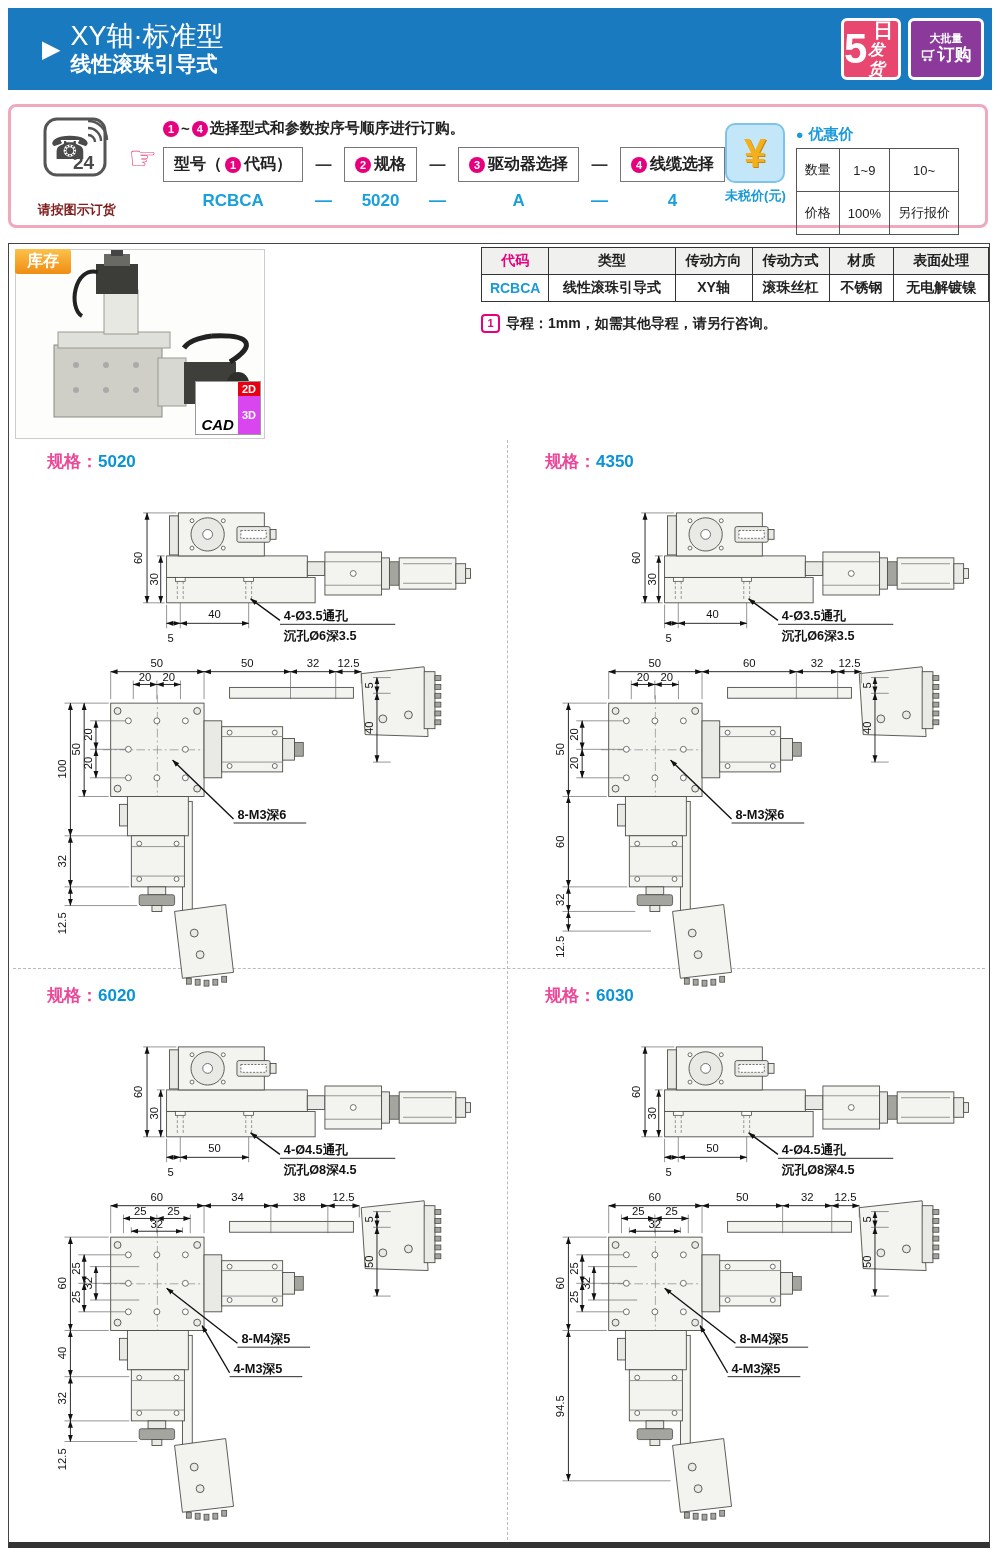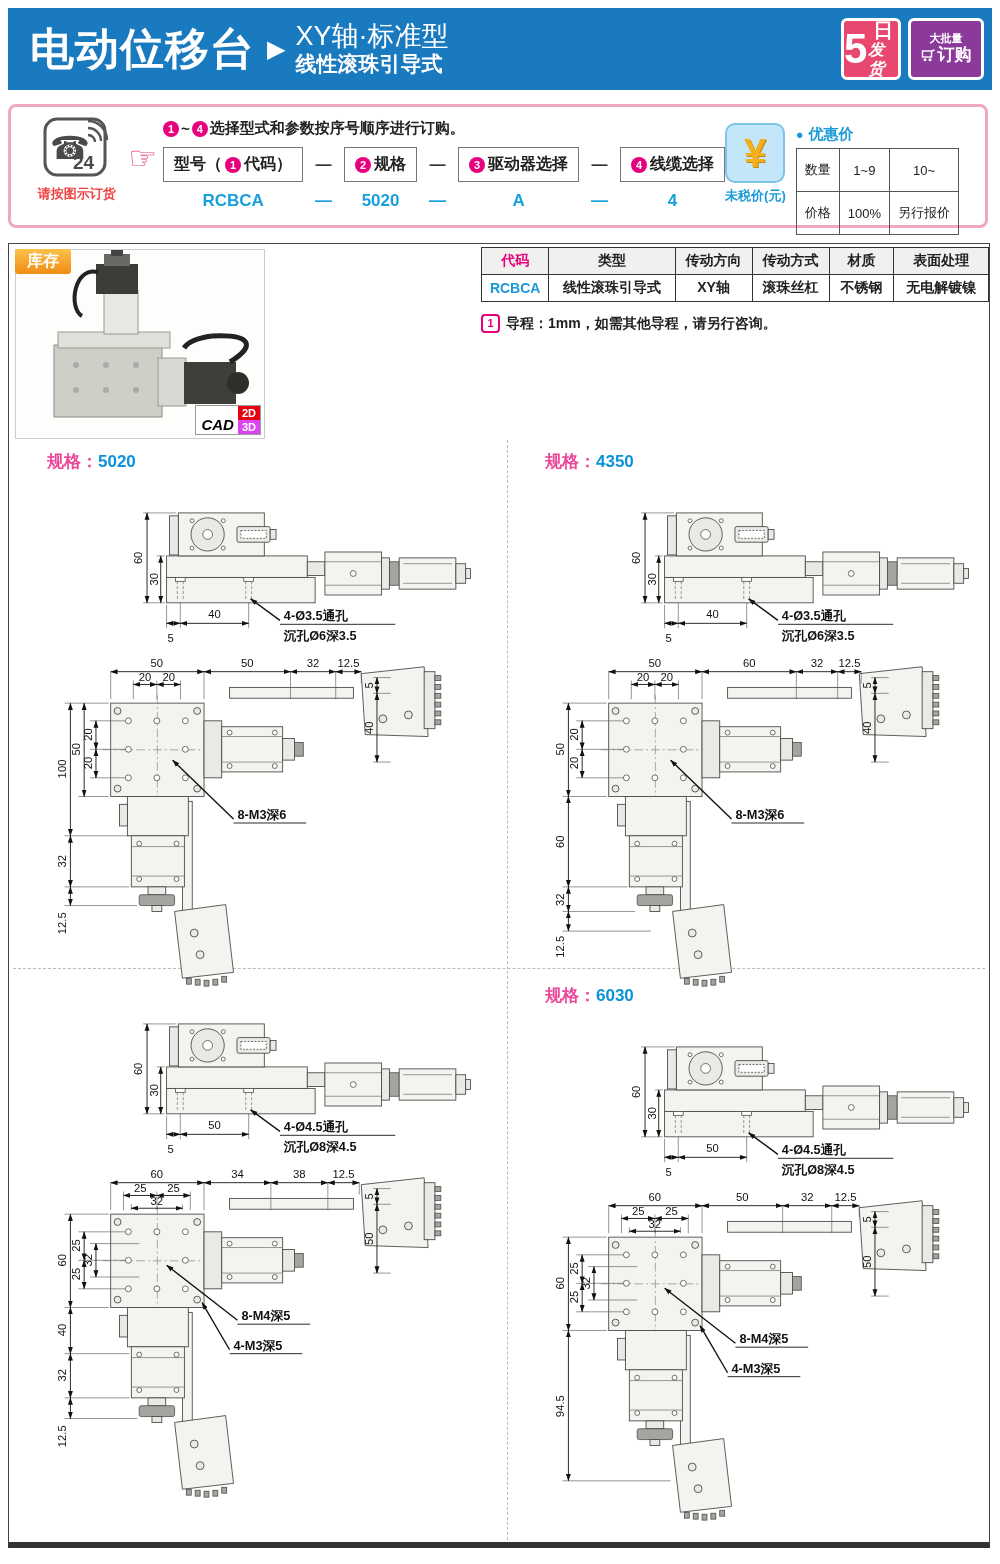--- a/index.html
+++ b/index.html
@@ -18,21 +18,21 @@
   .badge-5 .col{display:flex;flex-direction:column;align-items:center;margin-left:1px;}
   .badge-5 .col .d{font-size:20px;line-height:1;}
   .badge-5 .col .s{font-size:16px;line-height:1.2;font-style:italic;}
   .badge-b{background:#8b3a9c;width:76px;flex-direction:column;}
   .badge-b .l1{font-size:11px;line-height:1.2;}
   .badge-b .l2{font-size:17px;line-height:1.2;display:flex;align-items:center;gap:2px;}
 
   
   .order{position:absolute;left:8px;top:104px;width:980px;height:124px;border:3px solid #f0a9bc;border-radius:8px;box-sizing:border-box;display:flex;padding:10px 8px 0 14px;}
   .phoneblk{width:110px;text-align:center;}
-  .phonecap{font-size:13px;font-weight:bold;color:#ef4444;margin-top:2px;white-space:nowrap;}
+  .phonecap{font-size:13px;font-weight:bold;color:#7f1d1d;margin-top:18px;white-space:nowrap;}
   .hand{color:#e6417f;font-size:32px;margin:22px 6px 0 0;}
   .midblk{flex:1;padding-top:2px;}
   .instr{font-size:15px;font-weight:bold;color:#222;display:flex;align-items:center;gap:2px;}
   .ncirc{display:inline-flex;width:16px;height:16px;border-radius:50%;background:#e6007e;color:#fff;font-size:11px;font-weight:bold;align-items:center;justify-content:center;flex:0 0 auto;}
   .formula{margin-top:9px;display:grid;grid-template-columns:repeat(7,max-content);column-gap:12px;row-gap:9px;align-items:center;}
   .fbox{border:1.5px solid #777;background:#fff;padding:6px 10px;font-size:16px;font-weight:bold;color:#222;display:flex;align-items:center;gap:3px;white-space:nowrap;}
   .fdash{font-size:16px;font-weight:bold;color:#333;text-align:center;}
   .fval{font-size:17px;font-weight:bold;color:#19a0dc;text-align:center;}
   .rightblk{width:268px;display:flex;gap:10px;padding-top:6px;}
   .yenblk{text-align:center;}
@@ -45,21 +45,21 @@
   table.ptab td{border:1.5px solid #555;padding:12px 8px;text-align:center;white-space:nowrap;}
 
   
   .content{position:absolute;left:8px;top:243px;width:982px;height:1305px;border:1px solid #444;border-bottom:6px solid #333;box-sizing:border-box;}
   .stock{position:absolute;left:6px;top:5px;z-index:3;background:linear-gradient(#fbc24a,#f08c13);color:#fff;font-weight:bold;font-size:16px;padding:2px 12px;border-radius:3px;}
   .photo{position:absolute;left:6px;top:5px;width:248px;height:188px;border:1px solid #ccc;background:#fff;}
   .cadlogo{position:absolute;right:3px;bottom:3px;display:flex;align-items:flex-end;background:#fff;border:1px solid #999;}
   .cadtxt{font-weight:bold;font-style:italic;font-size:15px;color:#000;padding:3px 4px 1px 5px;}
   .cadcol{display:flex;flex-direction:column;}
   .cad2{background:#e60012;color:#fff;font-size:11px;font-weight:bold;padding:0 4px;line-height:14px;}
-  .cad3{background:#d946ef;color:#fff;font-size:11px;font-weight:bold;padding:0 4px;line-height:14px;}
+  .cad3{background:#d946ef;color:#fff;font-size:11px;font-weight:bold;padding:12px 4px;line-height:14px;}
 
   table.spec{position:absolute;left:472px;top:3px;border-collapse:collapse;}
   table.spec th,table.spec td{border:1.5px solid #333;font-size:14px;padding:4px 4px;text-align:center;white-space:nowrap;}
   table.spec th{background:#f0f0ee;color:#222;font-weight:bold;}
   table.spec th.code{color:#e6007e;}
   table.spec td{color:#222;font-weight:bold;}
   table.spec td.code{color:#1a9ad8;}
   .noteln{position:absolute;left:472px;top:70px;display:flex;align-items:center;gap:6px;font-size:14px;font-weight:bold;color:#222;}
   .nbadge{display:inline-block;min-width:13px;height:15px;border:2px solid #e6007e;border-radius:4px;color:#e6007e;font-weight:bold;font-size:11px;line-height:15px;text-align:center;padding:0 1px;}
 
@@ -213,21 +213,20 @@
       <line class="mln" x1="26" y1="249" x2="48" y2="249"></line>
         <line class="mln" x1="26" y1="279" x2="48" y2="279"></line>
       <rect class="mf2" x="31" y="287" width="12" height="5"></rect>
     </symbol>
   </defs>
 </svg>
 
 <div id="page">
 
   <div class="hdr">
-    <span class="hdr-title">电动位移台</span>
     <span class="hdr-arrow">▶</span>
     <span>
       <div class="hdr-sub1">XY轴·标准型</div>
       <div class="hdr-sub2">线性滚珠引导式</div>
     </span>
     <span class="badges">
       <span class="badge badge-5">
         <span class="big">5</span>
         <span class="col">
           <span class="d">日</span>
@@ -570,20 +569,21 @@
           <line class="ext" x1="360" y1="40" x2="342" y2="40"></line>
           <line class="ext" x1="360" y1="110" x2="342" y2="110"></line>
         <line class="dim" x1="346" y1="24" x2="346" y2="40" marker-start="url(#ar3)" marker-end="url(#ar3)"></line>
           <text class="d" transform="rotate(-90 342 32)" x="342" y="32">5</text>
         <line class="dim" x1="346" y1="40" x2="346" y2="110" marker-start="url(#ar3)" marker-end="url(#ar3)"></line>
           <text class="d" transform="rotate(-90 342 75)" x="342" y="75">40</text>
       </svg>
     </div>
 
     <div class="quad q3">
+      <div class="qtitle"><span class="qtl">规格：</span><span class="qtv">6020</span></div>
       <svg class="sv" viewBox="0 0 440 152">
         <defs>
             <marker id="ar4" markerWidth="8" markerHeight="7" refX="7" refY="3" orient="auto-start-reverse" markerUnits="userSpaceOnUse">
               <path d="M7.5,3 L0,.5 L0,5.5 Z" fill="#111"></path>
             </marker>
           </defs>
         <use href="#m-side"></use>
         <line class="ext" x1="116" y1="14" x2="82" y2="14"></line>
           <line class="ext" x1="104" y1="106" x2="82" y2="106"></line>
           <line class="ext" x1="104" y1="58" x2="96" y2="58"></line>

